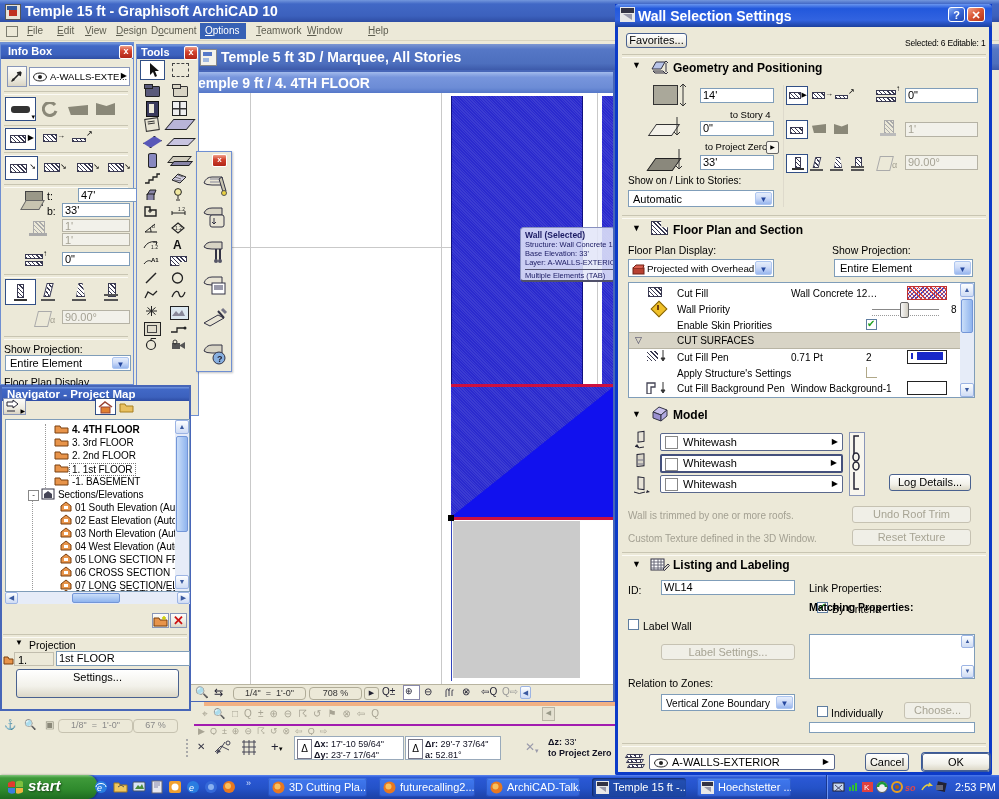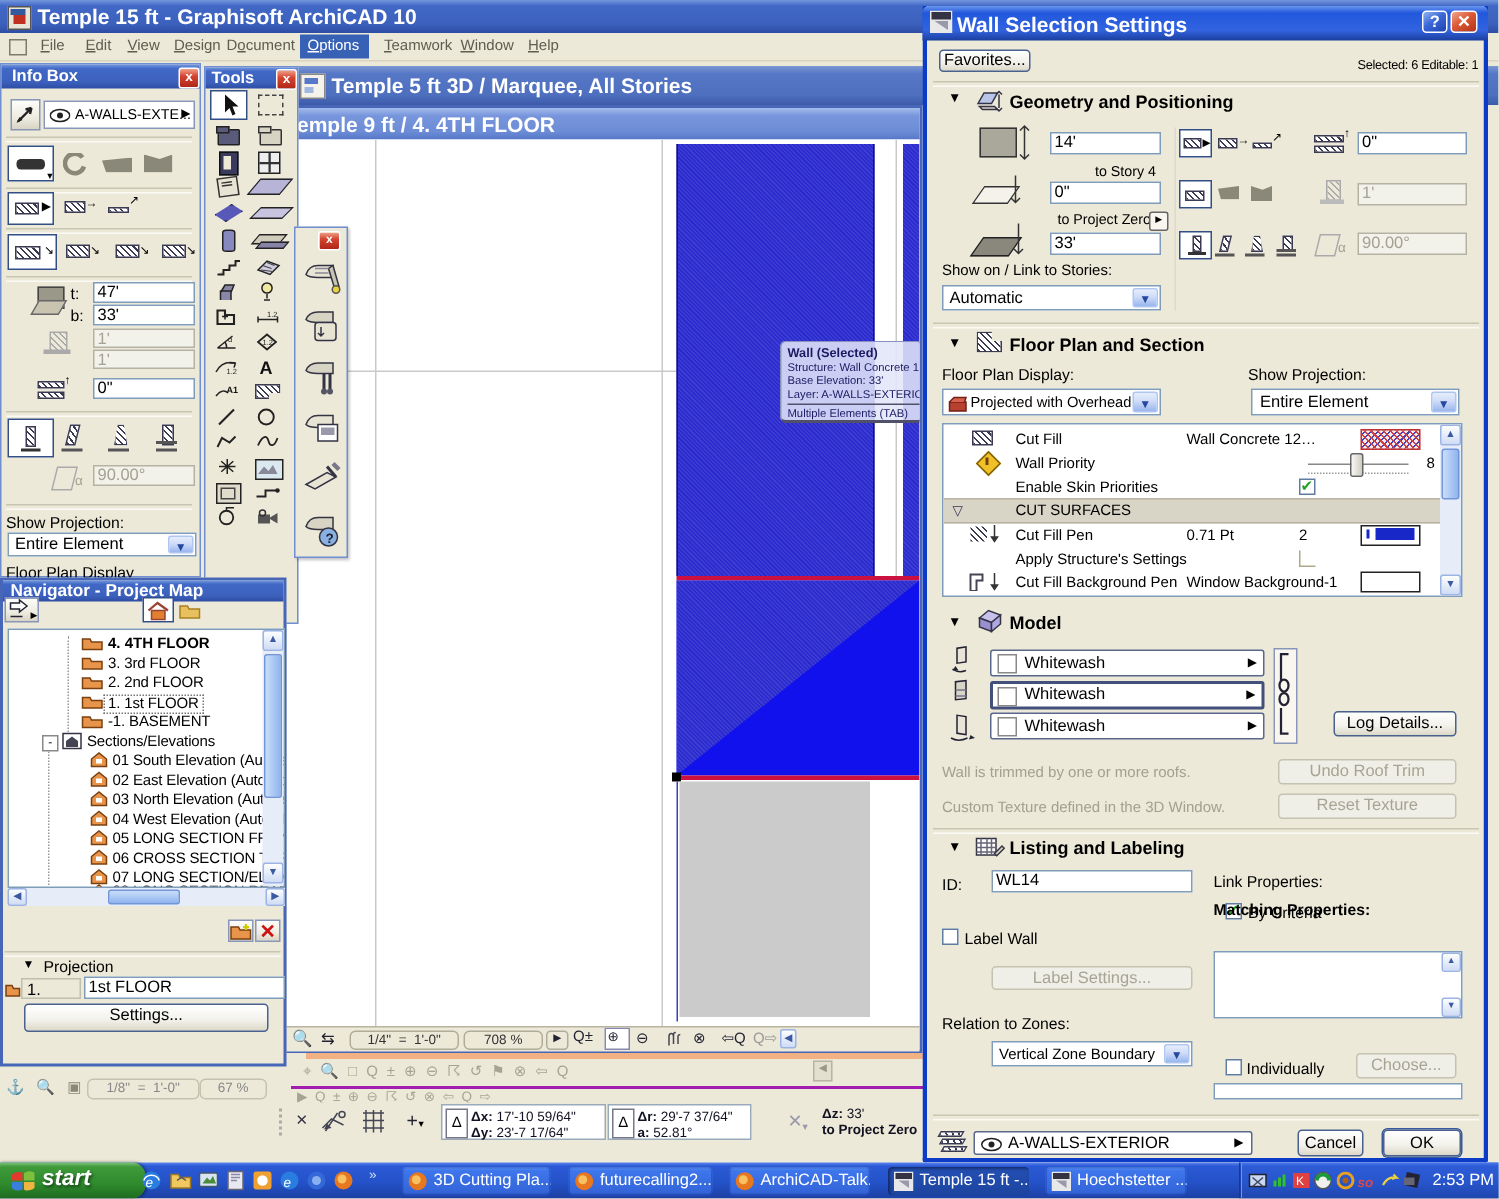--- a/index.html
+++ b/index.html
@@ -44,21 +44,21 @@
 <div class="abs" style="left:6px;top:26px;width:10px;height:9px;border:1px solid #7b7b6e"></div>
 <div class="abs" style="top:25px;left:0;width:999px;height:14px;color:#5d5d50;font-size:10px">
  <span style="position:absolute;left:27px"><u>F</u>ile</span>
  <span style="position:absolute;left:57px"><u>E</u>dit</span>
  <span style="position:absolute;left:85px"><u>V</u>iew</span>
  <span style="position:absolute;left:116px"><u>D</u>esign</span>
  <span style="position:absolute;left:151px">D<u>o</u>cument</span>
  <span style="position:absolute;left:205px;color:#fff;z-index:3"><u>O</u>ptions</span>
  <span style="position:absolute;left:256px"><u>T</u>eamwork</span>
  <span style="position:absolute;left:307px"><u>W</u>indow</span>
- <span style="position:absolute;left:352px"><u>H</u>elp</span>
+ <span style="position:absolute;left:368px"><u>H</u>elp</span>
 </div>
 <div class="abs" style="left:200px;top:23px;width:46px;height:16px;background:#3761b5;z-index:2"></div>
 
 <div class="abs" style="left:194px;top:44px;width:805px;height:26px;background:linear-gradient(180deg,#7d97d2 0%,#5577c6 20%,#4d6fbe 75%,#3d5aaa 100%)"></div>
 <div class="abs" style="left:200px;top:49px;width:15px;height:15px;background:#f4f2ea;border:1px solid #888">
     <div class="abs" style="left:2px;top:2px;width:9px;height:4px;background:#5578c8"></div>
     <div class="abs" style="left:2px;top:8px;width:6px;height:4px;background:#a0b8e0"></div>
   </div>
 <div class="abs ttl" style="left:221px;top:49px;font-size:14px">Temple 5 ft 3D / Marquee, All Stories</div>
 
@@ -207,21 +207,21 @@
 <span class="abs" style="left:60px;top:162px;font-size:8px">↘</span>
 <div class="hatch abs" style="left:77px;top:163px;width:16px;height:9px"></div>
 <span class="abs" style="left:93px;top:162px;font-size:8px">↘</span>
 <div class="hatch abs" style="left:108px;top:163px;width:16px;height:9px"></div>
 <span class="abs" style="left:124px;top:162px;font-size:8px">↘</span>
 <div class="sep" style="left:4px;top:184px;width:124px"></div>
 
 <div class="abs" style="left:25px;top:191px;width:16px;height:13px;background:#9a9888;border:1px solid #444"></div>
 <div class="abs" style="left:23px;top:200px;width:17px;height:8px;background:#c8c4b0;border:1px solid #666;transform:skewX(-30deg)"></div>
 <span class="lbl" style="left:47px;top:190px">t:</span>
-<div class="edit" style="left:62px;top:188px;width:68px;height:14px">47'</div>
+<div class="edit" style="left:78px;top:188px;width:68px;height:14px">47'</div>
 <span class="lbl" style="left:47px;top:205px">b:</span>
 <div class="edit" style="left:62px;top:203px;width:68px;height:14px">33'</div>
 
 <div class="abs" style="left:33px;top:221px;width:10px;height:12px;background-image:repeating-linear-gradient(45deg,#aaa 0 1px,transparent 1px 3px);border:1px solid #aaa"></div>
 <div class="abs" style="left:29px;top:233px;width:18px;height:3px;background:#aaa"></div>
 <div class="dedit" style="left:62px;top:219px;width:68px;height:13px">1'</div>
 <div class="dedit" style="left:62px;top:233px;width:68px;height:13px">1'</div>
 
 <div class="hatch abs" style="left:25px;top:254px;width:18px;height:5px"></div>
 <div class="hatch abs" style="left:25px;top:261px;width:18px;height:5px"></div>
@@ -495,21 +495,21 @@
     </svg></div>
 <div class="tool" style="left:170px;top:613px;width:17px;height:15px;color:#cc1111;font-weight:bold;font-size:13px;text-align:center;line-height:13px">✕</div>
 <div class="sep" style="left:3px;top:634px;width:184px"></div>
 <span class="abs" style="left:15px;top:638px;font-size:8px">▼</span>
 <span class="lbl" style="left:29px;top:639px">Projection</span>
 <svg class="abs" style="left:3px;top:654px" width="11" height="11">
     <path d="M1 3 h4 l1 2 h4 v5 h-9 z" fill="#e8944a" stroke="#7a4010"></path>
   </svg>
 <div class="abs" style="left:14px;top:652px;width:40px;height:14px;background:#ece9d8;border:1px solid #c2beae;box-sizing:border-box;padding:1px 3px">1.</div>
 <div class="edit" style="left:56px;top:651px;width:134px;height:15px">1st FLOOR</div>
-<div class="btn" style="left:16px;top:669px;width:163px;height:19px;line-height:14px">Settings...</div>
+<div class="btn" style="left:16px;top:669px;width:163px;height:29px;line-height:14px">Settings...</div>
 
 <div class="abs" style="left:0;top:717px;width:190px;height:18px"></div>
 
 <div class="abs" style="left:615px;top:4px;width:377px;height:771px;background:#ece9d8;border:3px solid #0c3bc8;border-top:none;border-radius:0 0 2px 2px;box-sizing:border-box"></div>
 <div class="abs" style="left:615px;top:4px;width:377px;height:23px;border-radius:4px 4px 0 0;background:linear-gradient(180deg,#6a96ef 0%,#2258dc 20%,#3263e0 70%,#1b3f9e 100%)"></div>
 <div class="abs ttl" style="left:638px;top:8px;font-size:14px">Wall Selection Settings</div>
 <svg class="abs" style="left:620px;top:7px" width="15" height="15">
     <rect x="0" y="0" width="15" height="15" fill="#e8e8e8"></rect>
     <rect x="1" y="1" width="13" height="5" fill="#334"></rect>
     <path d="M3 7 L12 13 L12 7 Z" fill="#99a"></path>
@@ -740,21 +740,21 @@
   </div>
 <div class="abs" style="left:649px;top:754px;width:186px;height:16px;border:1px solid #5a688c;border-radius:2px;background:#fff;box-sizing:border-box">
  <svg class="abs" style="left:4px;top:3px" width="14" height="10">
       <ellipse cx="7" cy="5" rx="6.5" ry="4" fill="none" stroke="#222"></ellipse>
       <circle cx="7" cy="5" r="2" fill="#222"></circle>
     </svg>
  <span class="abs" style="left:22px;top:1px">A-WALLS-EXTERIOR</span>
  <span class="abs" style="right:5px;top:2px;font-size:8px">▶</span>
 </div>
 <div class="btn" style="left:865px;top:753px;width:44px;height:18px;line-height:16px">Cancel</div>
-<div class="btn" style="left:922px;top:753px;width:52px;height:18px;line-height:16px;box-shadow:0 0 0 1px #3a5a9c">OK</div>
+<div class="btn" style="left:922px;top:753px;width:68px;height:18px;line-height:16px;box-shadow:0 0 0 1px #3a5a9c">OK</div>
 
 <div class="abs" style="left:0;top:775px;width:999px;height:24px;background:linear-gradient(180deg,#5c85f0 0%,#2b59d6 10%,#2452c8 55%,#1c40a4 100%)"></div>
 <div class="abs" style="left:0;top:775px;width:97px;height:24px;border-radius:0 9px 9px 0;background:linear-gradient(180deg,#7fc57a 0%,#3f9a3a 12%,#2f8a2d 60%,#1e6b20 100%);box-shadow:1px 0 2px rgba(0,0,0,.4)">
   <svg class="abs" style="left:7px;top:4px" width="17" height="16">
       <path d="M1 4 C4 2 7 2 8 3 L8 8 L1 8 Z" fill="#e23a2e"></path>
       <path d="M9 3 C12 1 15 2 16 3 L16 8 L9 8 Z" fill="#7ebf3e"></path>
       <path d="M1 9 L8 9 L8 14 C5 15 3 15 1 13 Z" fill="#3a7ee0"></path>
       <path d="M9 9 L16 9 L16 13 C13 15 10 15 9 14 Z" fill="#f0b440"></path>
     </svg>
   <span class="abs" style="left:28px;top:2px;color:#fff;font-weight:bold;font-style:italic;font-size:15px;text-shadow:1px 1px 2px rgba(0,0,0,.5)">start</span>

